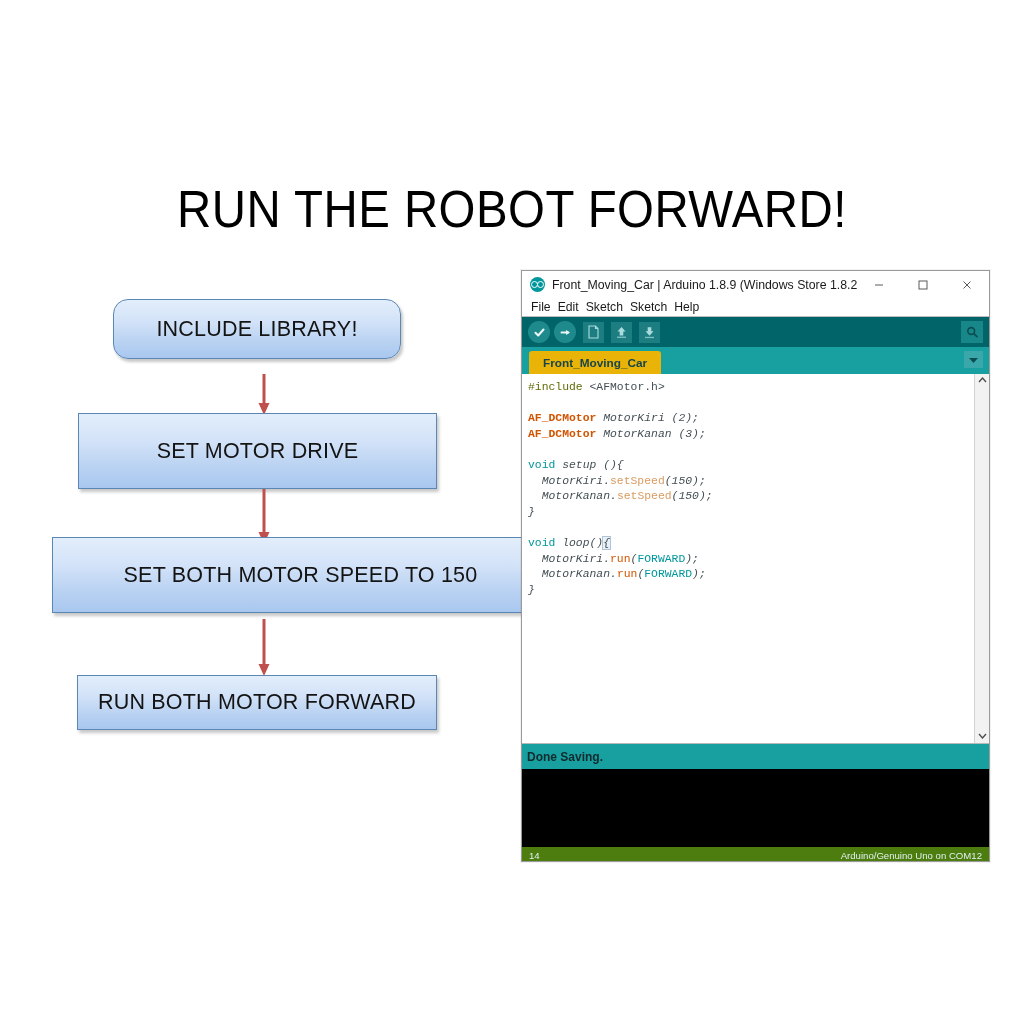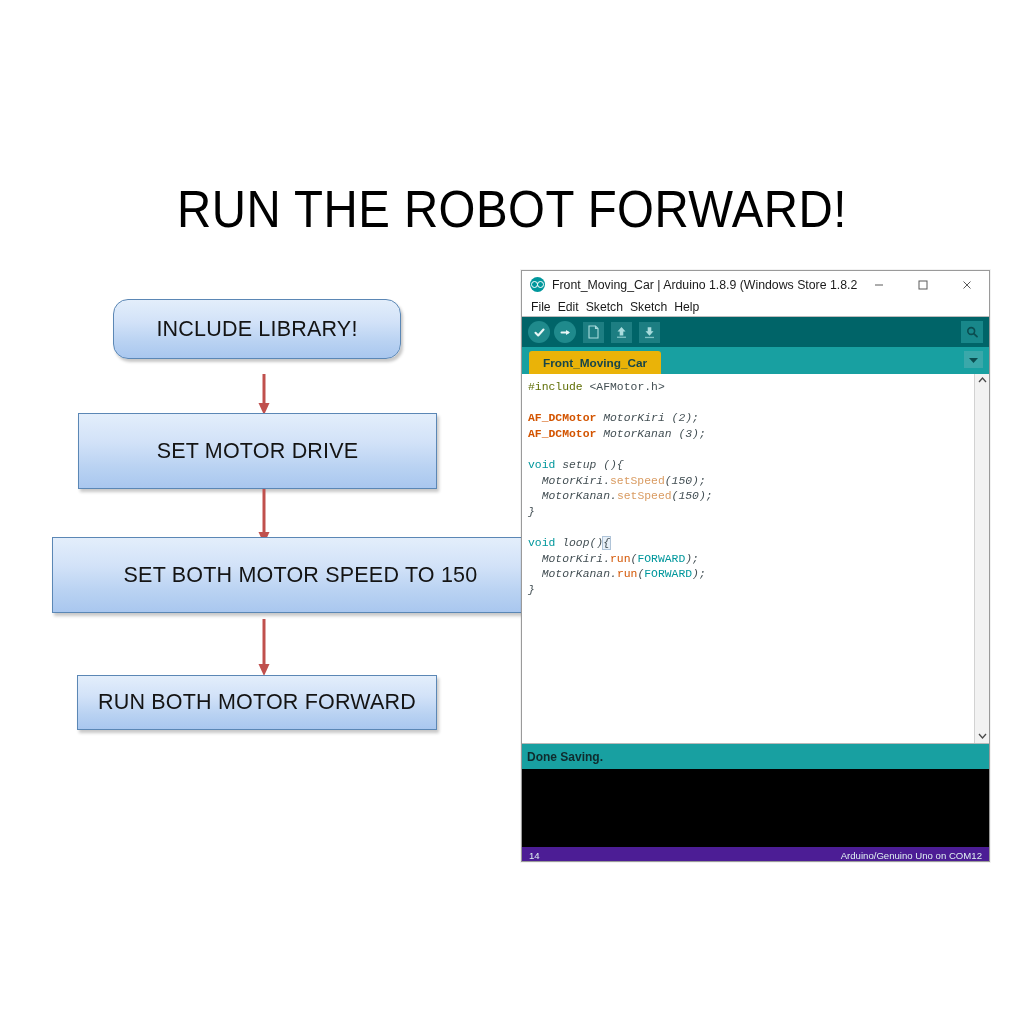--- a/index.html
+++ b/index.html
@@ -208,21 +208,21 @@
     padding-left:5px;
     color:#0f2b2d; font-size:12px; font-weight:bold;
     font-family:"Liberation Sans", sans-serif;
   }
 
   
   #ide-console { height:78px; background:#000000; }
 
   
   #ide-bottombar {
-    height:17px; background:#4c1d95;
+    height:17px; background:#4d7c0f;
     display:flex; align-items:center;
     padding:2px 7px;
     color:#dff1f1; font-size:9.6px;
     font-family:"Liberation Sans", sans-serif;
   }
   #bottom-line-num { flex:0 0 auto; }
   #bottom-board { margin-left:auto; }
 </style>
 </head>
 <body>

